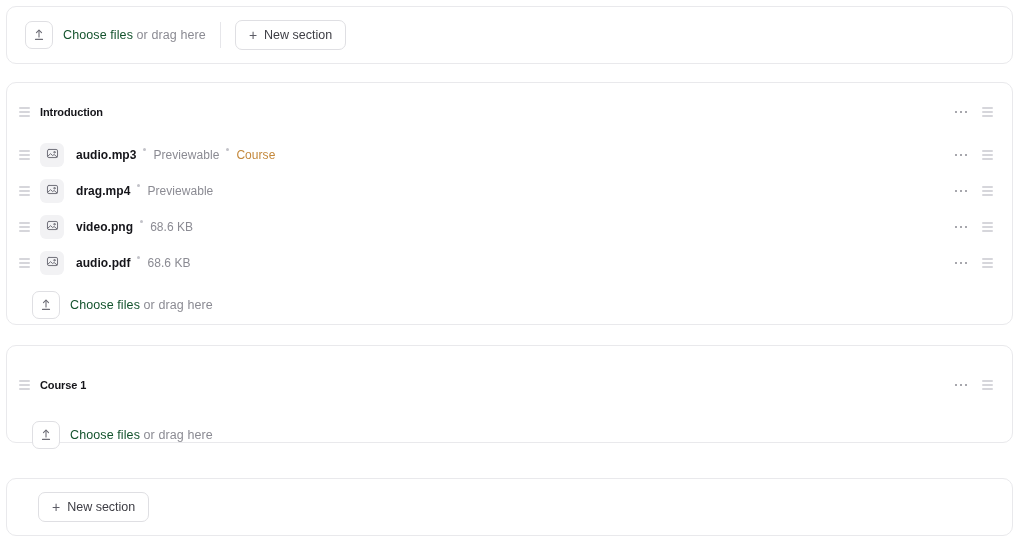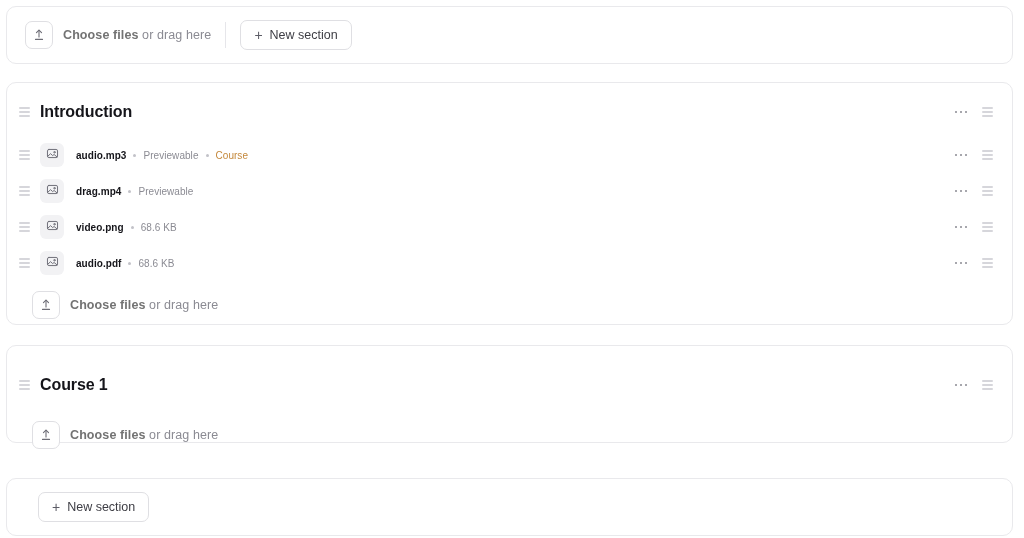--- a/index.html
+++ b/index.html
@@ -49,22 +49,22 @@
     cursor: pointer;
   }
   .upload-btn svg { display: block; }
   .upload-text {
     font-size: 12.5px;
     color: #8b8b93;
     white-space: nowrap;
     letter-spacing: .1px;
   }
   .upload-text .strong {
-    color: #737373;
-    font-weight: 700;
+    color: #14532d;
+    font-weight: 400;
   }
 
   
   .vdivider {
     width: 1px;
     height: 26px;
     background: #e6e6ea;
     margin: 0 14px;
   }
   .new-section-btn {
@@ -109,21 +109,21 @@
   .handle i:nth-child(2) { width: 11px; }
   .handle i:nth-child(3) { width: 11px; }
 
   
   .section-header {
     display: flex;
     align-items: center;
     height: 34px;
   }
   .section-title {
-    font-size: 16px;
+    font-size: 11px;
     font-weight: bold;
     color: #15151a;
     margin-left: 9px;
     letter-spacing: -.1px;
   }
   .row-right {
     margin-left: auto;
     display: flex;
     align-items: center;
     gap: 13px;
@@ -158,24 +158,23 @@
     min-width: 24px;
     border-radius: 6px;
     background: #f2f2f4;
     display: flex;
     align-items: center;
     justify-content: center;
     margin-left: 9px;
   }
   .file-meta {
     margin-left: 12px;
-    font-size: 10px;
+    font-size: 12px;
     color: #8b8b93;
     display: flex;
-    align-items: center;
     white-space: nowrap;
     letter-spacing: .05px;
   }
   .file-name {
     color: #15151a;
     font-weight: bold;
   }
   .dot {
     display: inline-block;
     width: 3px;

